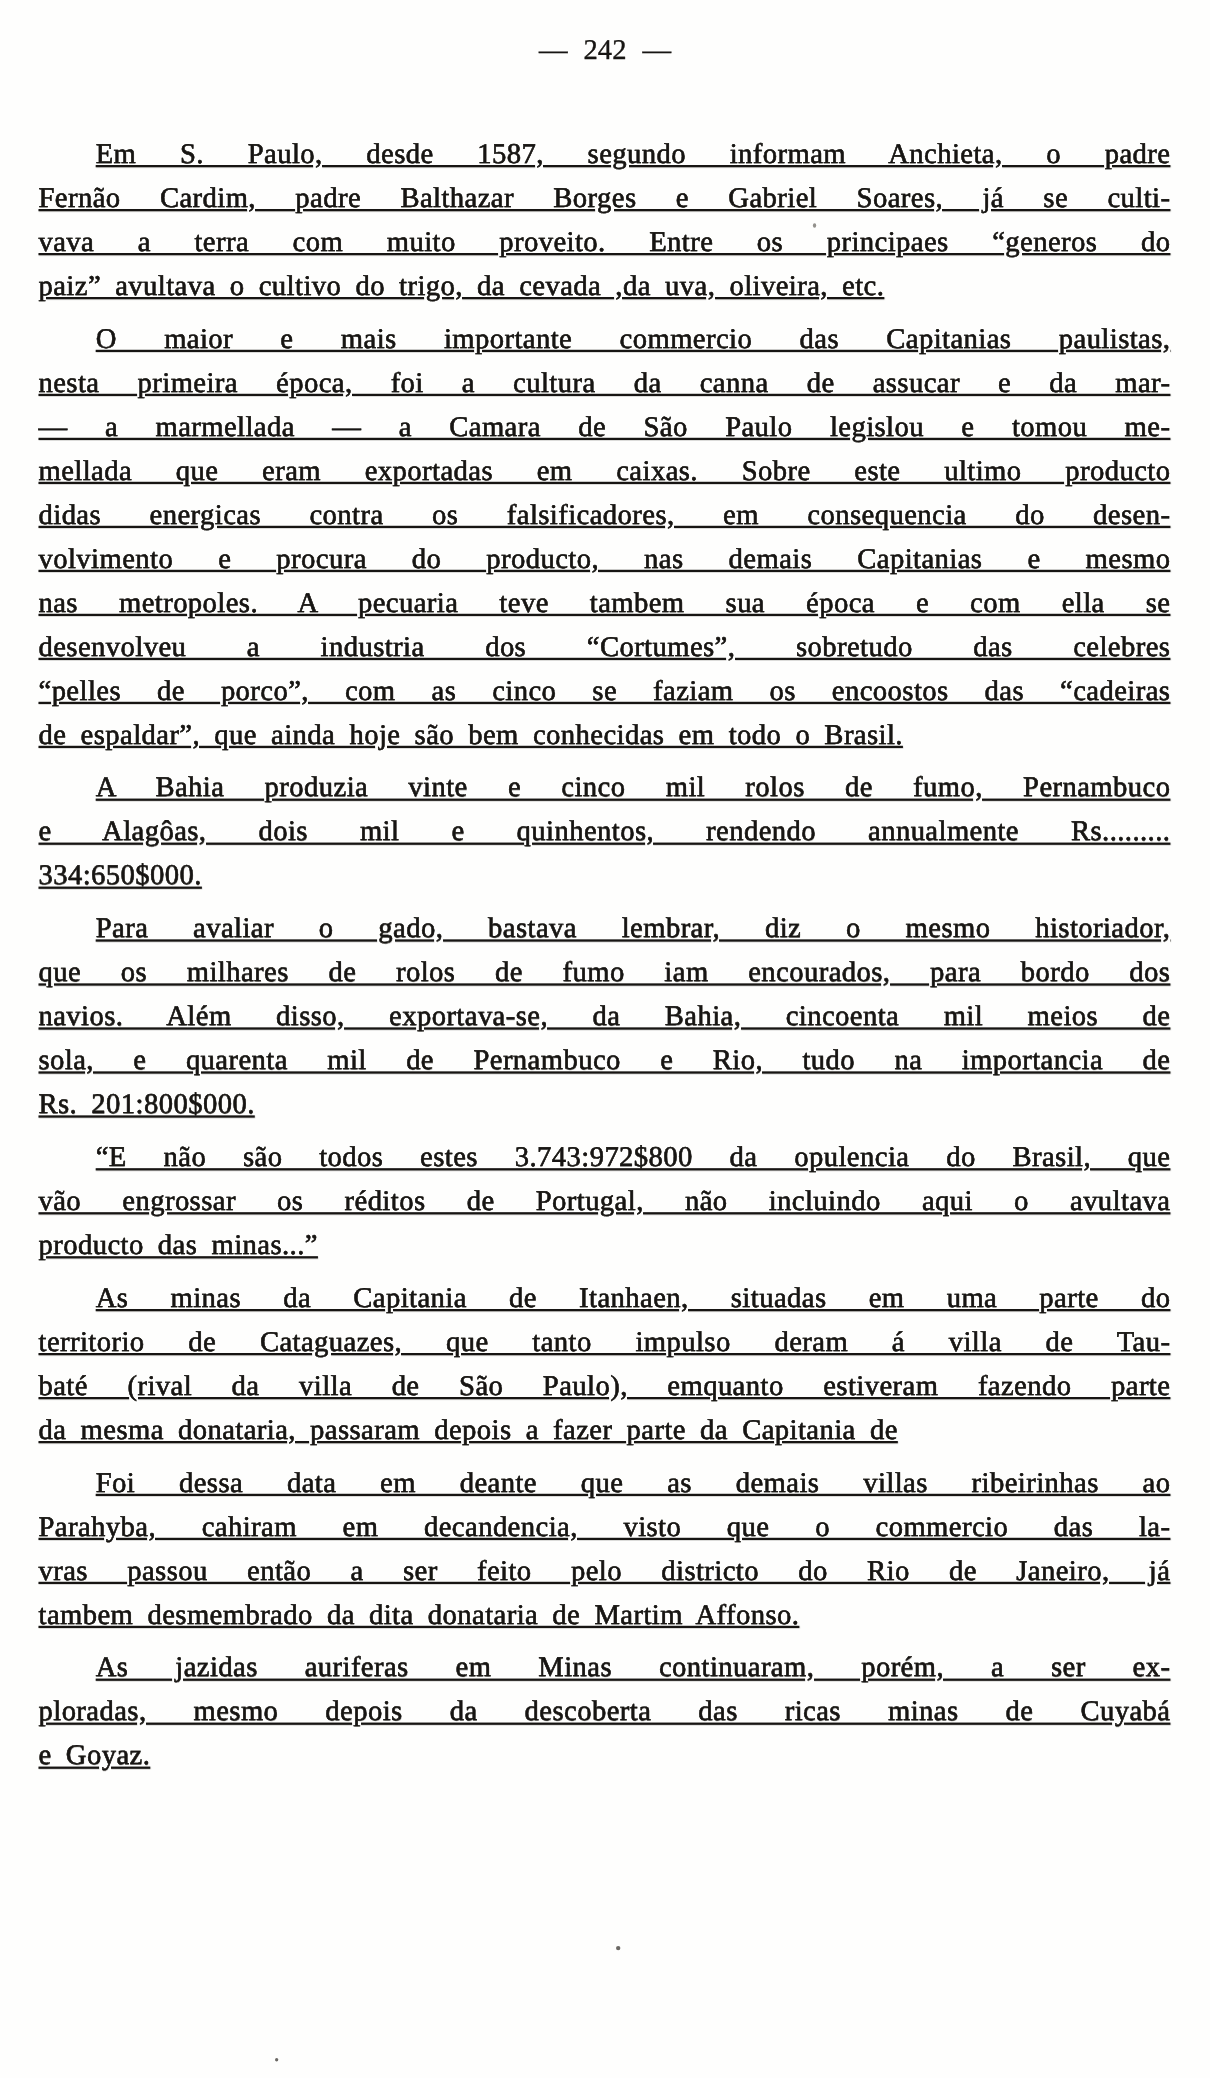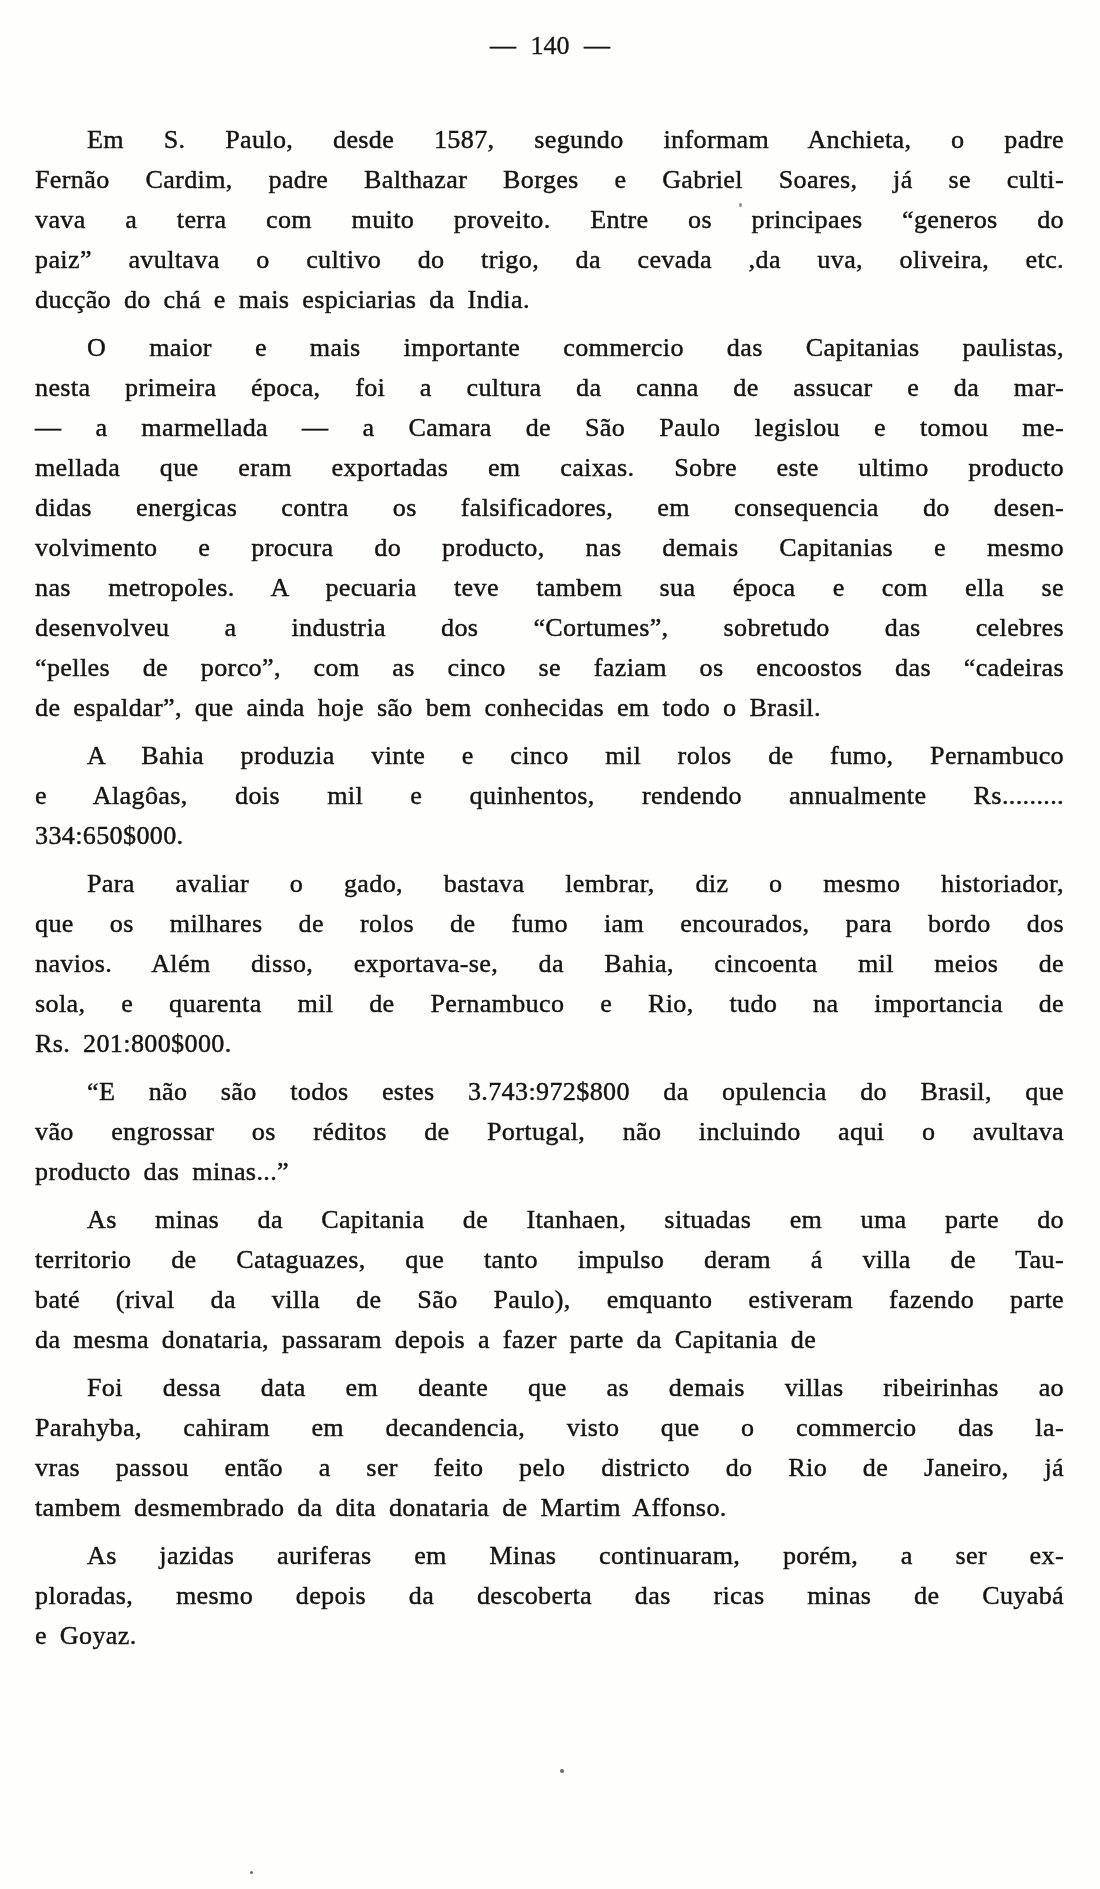--- a/index.html
+++ b/index.html
@@ -16,21 +16,21 @@
     padding-top: 26px;
     text-align: center;
     font-size: 26px;
     line-height: 40px;
     word-spacing: 8px;
     -webkit-text-stroke: 0.35px #1a1814;
   }
   .body-text {
     padding: 0 36px 0 35px;
   }
-  .para { margin-top: 8px; }
+  .para { margin-top: 8px; text-decoration: underline; }
   .para.first { margin-top: 54px; }
   .para.section-start { }
   .line {
     font-size: 26px;
     line-height: 40px;
     text-align: justify;
     text-align-last: justify;
     word-spacing: 6px;
     letter-spacing: 0.4px;
     -webkit-text-stroke: 0.35px #1a1814;
@@ -46,29 +46,28 @@
   }
   .speck.s1 { left: 560px; top: 1769px; width: 4px; height: 4px; }
   .speck.s2 { left: 250px; top: 1871px; width: 3px; height: 3px; }
   .speck.s3 { left: 739px; top: 203px;  width: 3px; height: 4px; opacity: 0.55; }
 </style>
 </head>
 <body>
 
 <div class="page">
 
-  <div class="page-number">— 140 —</div>
+  <div class="page-number">— 242 —</div>
 
   <div class="body-text">
     <div class="para first">
         <div class="line">Em S. Paulo, desde 1587, segundo informam Anchieta, o padre</div>
         <div class="line">Fernão Cardim, padre Balthazar Borges e Gabriel Soares, já se culti-</div>
         <div class="line">vava a terra com muito proveito. Entre os principaes “generos do</div>
         <div class="line">paiz” avultava o cultivo do trigo, da cevada ,da uva, oliveira, etc.</div>
-        <div class="line">ducção do chá e mais espiciarias da India.</div>
       </div>
     <div class="para">
         <div class="line">O maior e mais importante commercio das Capitanias paulistas,</div>
         <div class="line">nesta primeira época, foi a cultura da canna de assucar e da mar-</div>
         <div class="line">— a marmellada — a Camara de São Paulo legislou e tomou me-</div>
         <div class="line">mellada que eram exportadas em caixas. Sobre este ultimo producto</div>
         <div class="line">didas energicas contra os falsificadores, em consequencia do desen-</div>
         <div class="line">volvimento e procura do producto, nas demais Capitanias e mesmo</div>
         <div class="line">nas metropoles. A pecuaria teve tambem sua época e com ella se</div>
         <div class="line">desenvolveu a industria dos “Cortumes”, sobretudo das celebres</div>

